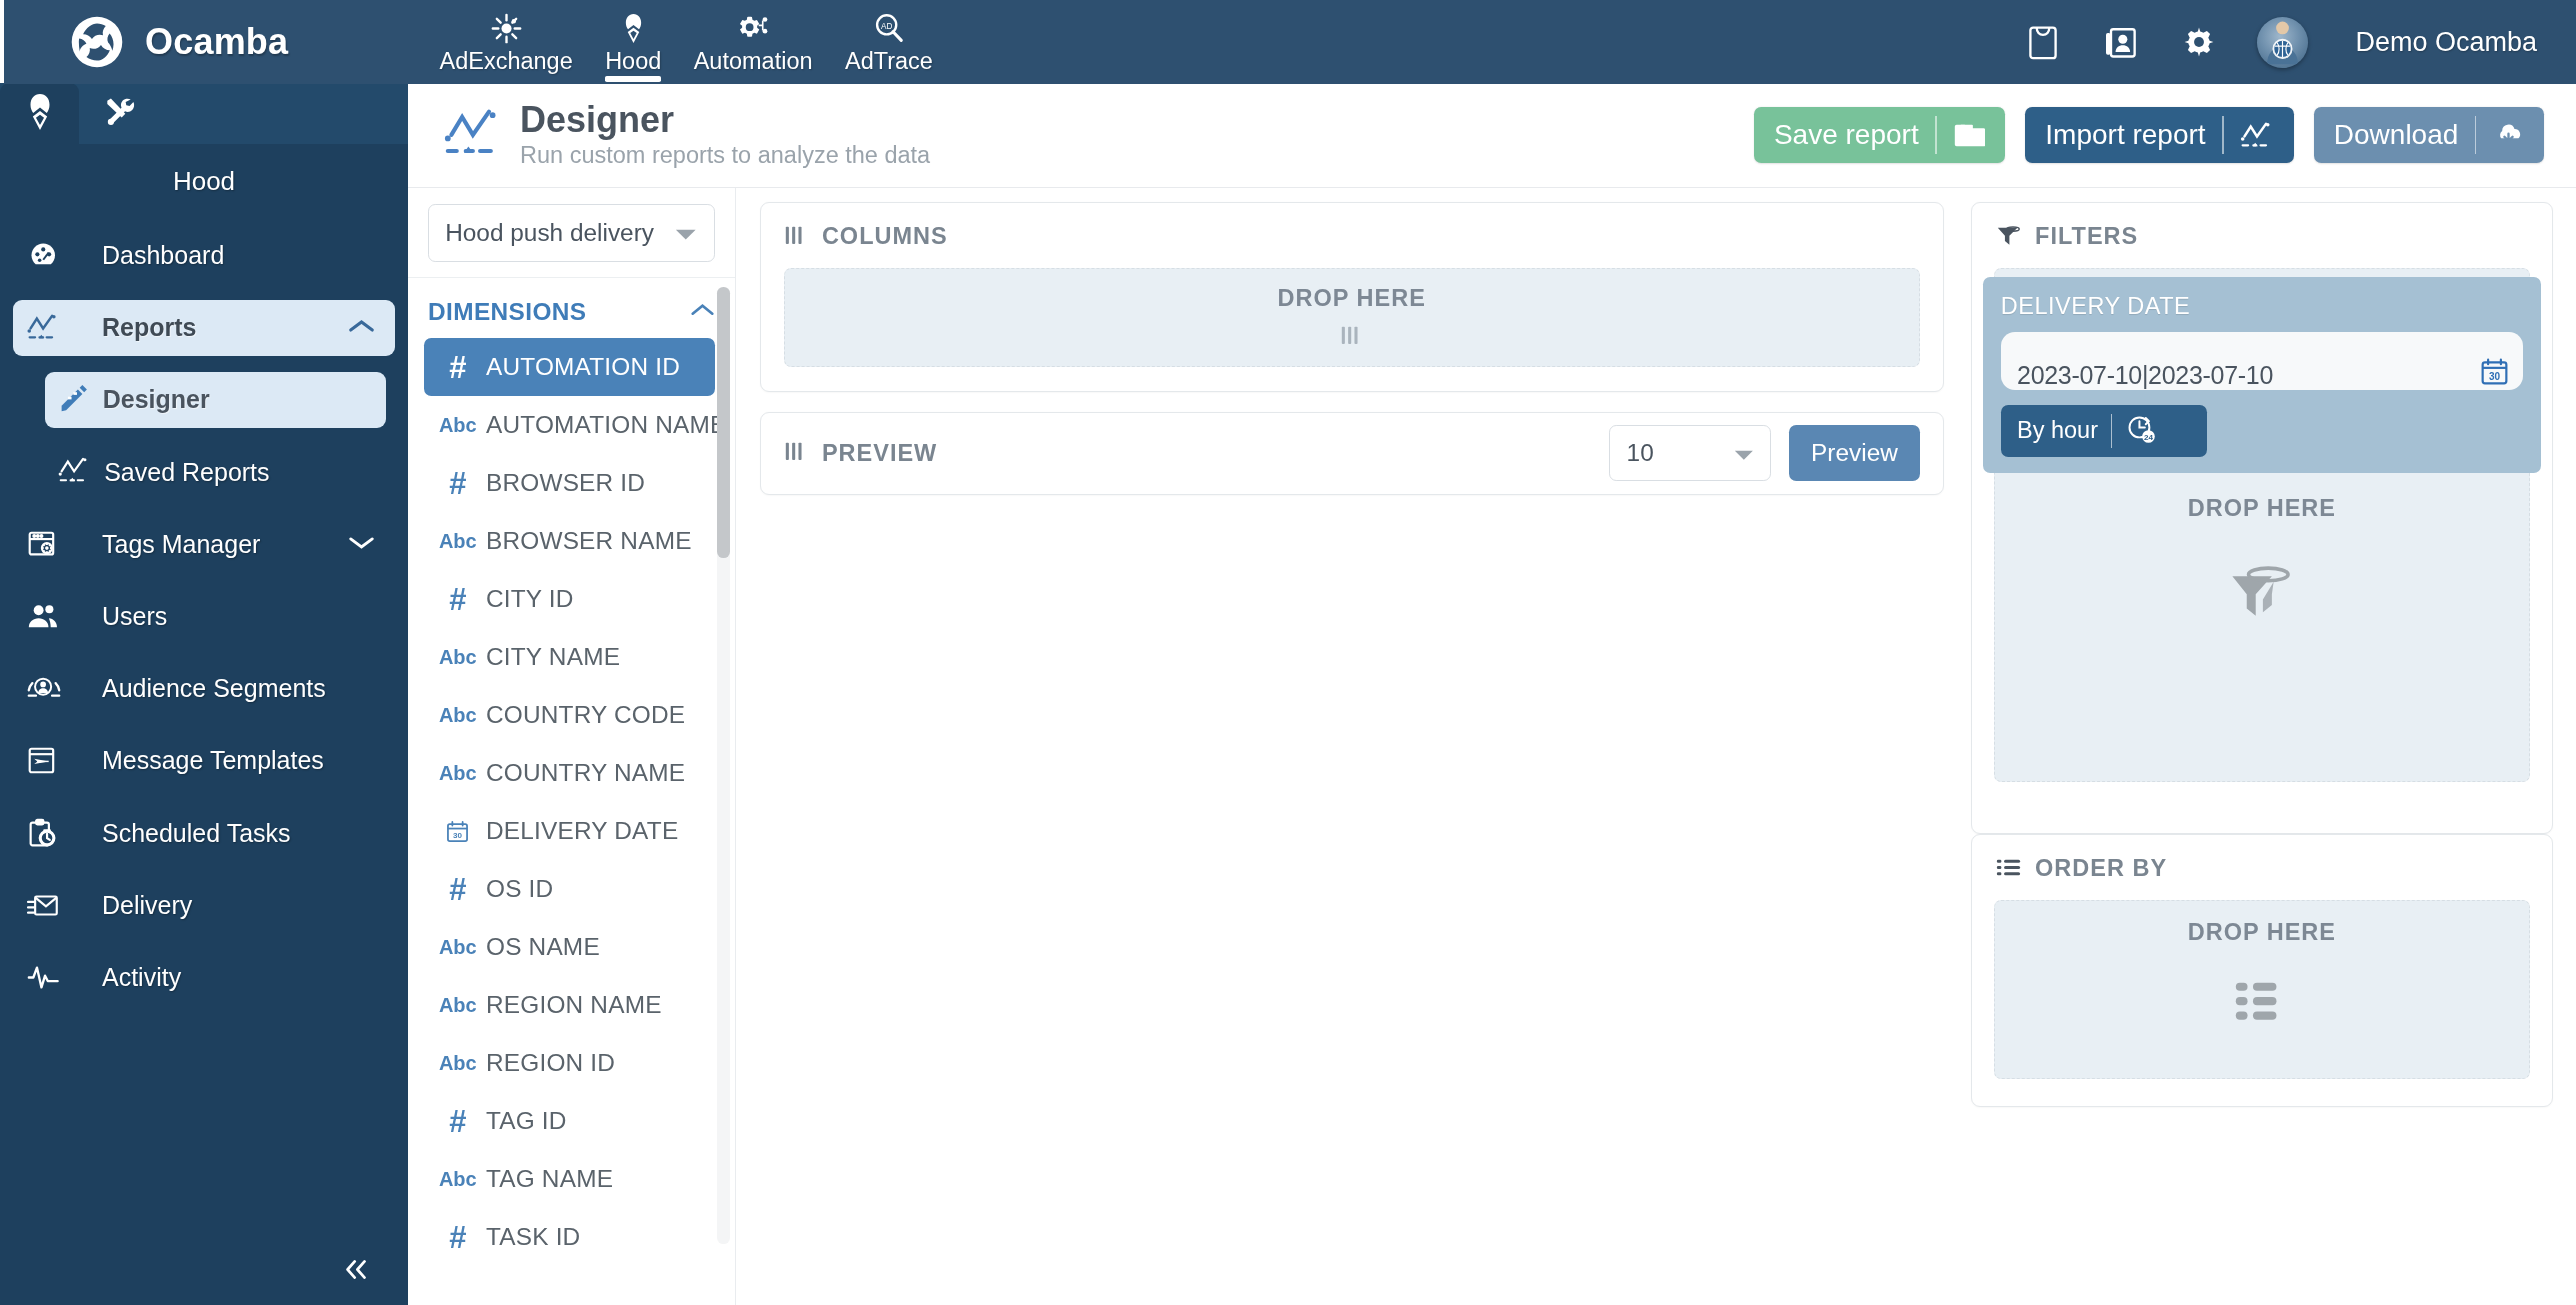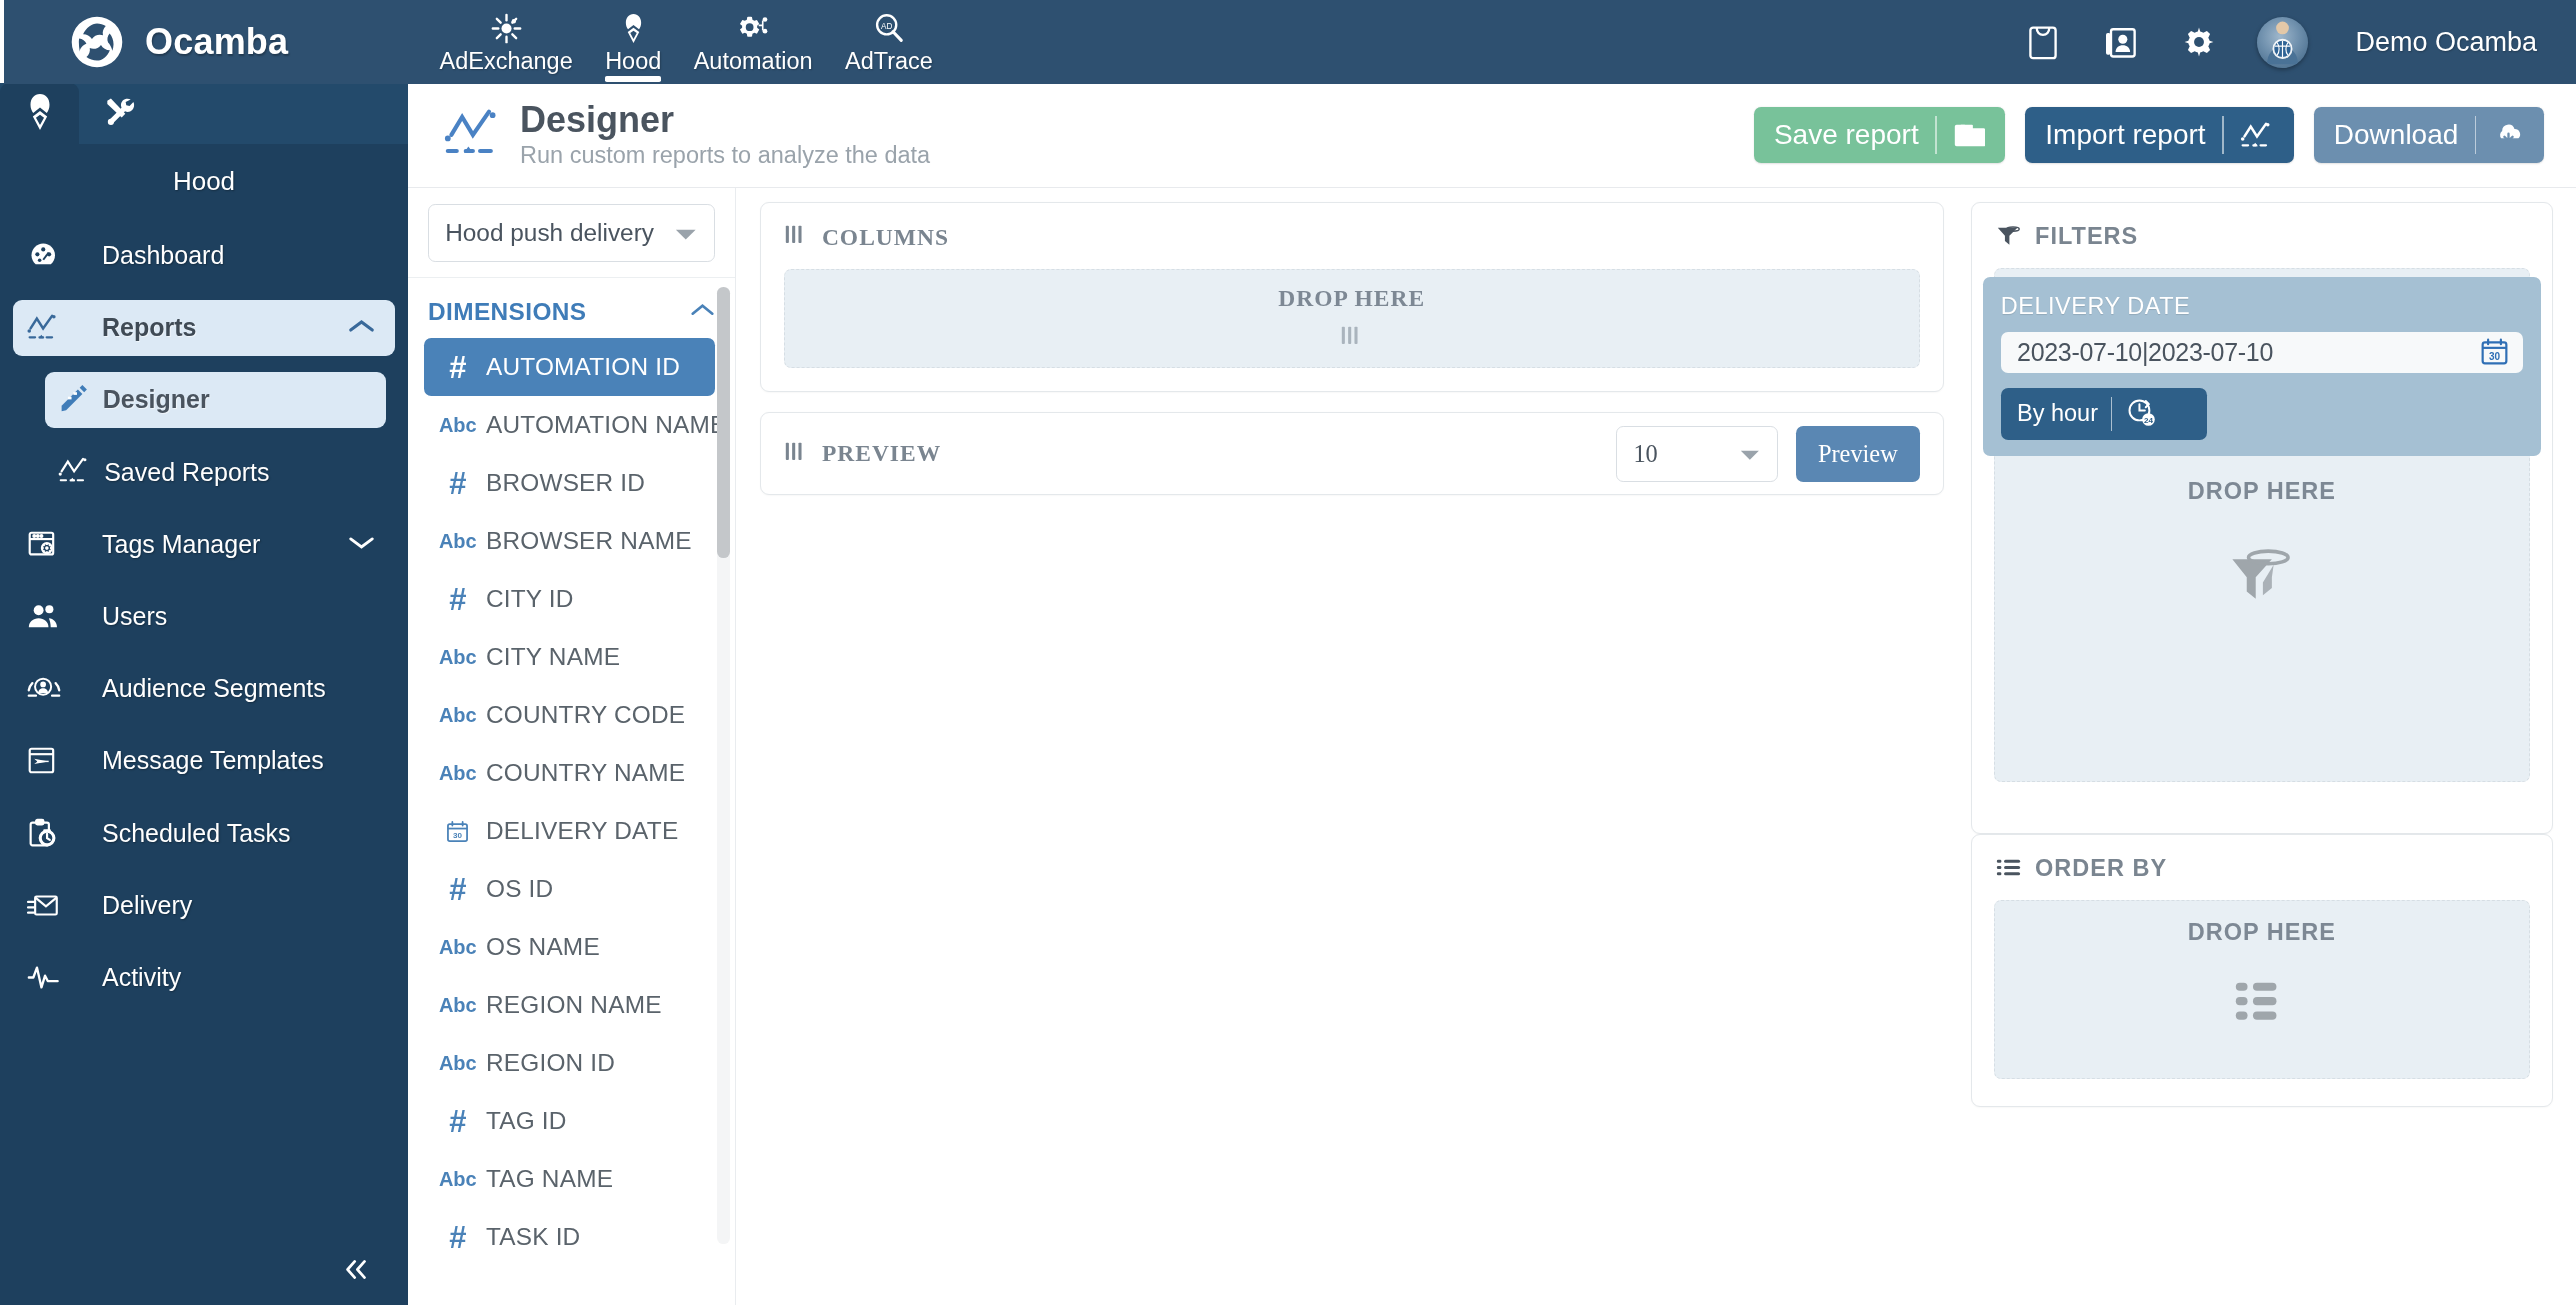--- a/index.html
+++ b/index.html
@@ -176,21 +176,21 @@
     position: absolute; top: 99px; right: 5.4px;
     width: 12.6px; height: 957px; background: #f4f5f6; border-radius: 6.3px;
     cursor: pointer;
   }
   .dimcol-scroll .thumb {
     position: absolute; top: 0; left: 0; width: 12.6px; height: 271px;
     background: #c4c7ca; border-radius: 6.3px;
   }
 
   
-  .centercol { flex: 1; padding: 14.4px 20px 0 23.5px; min-width: 0; font-family: Liberation Serif, serif; }
+  .centercol { flex: 1; padding: 14.4px 20px 0 23.5px; min-width: 0; }
   .card {
     background: #ffffff; border: 0.9px solid #e4e8eb; border-radius: 9px;
     box-shadow: 0 0.9px 1.8px rgba(0,0,0,.03);
   }
   .card-head { display: flex; align-items: center; padding: 20px 23.5px 9px 23.5px; }
   .card-head-lbl {
     font-size: 23.5px; font-weight: bold; color: #7a8590;
     letter-spacing: 1px; margin-left: 14.4px;
   }
   .dropzone {
@@ -225,22 +225,22 @@
   }
   .filter-chip {
     width: 558px; background: #a5c0d3; border-radius: 7.2px;
     padding: 16.2px 18px 16.2px 18px; margin: 7.2px 0 0 0;
   }
   .chip-title {
     color: #ffffff; font-size: 23.5px; letter-spacing: 0.5px; margin-bottom: 12.6px;
     text-shadow: 0 0.9px 0.9px rgba(0,0,0,.12);
   }
   .date-field {
-    background: #f7f9fa; border-radius: 7px; height: 41px;
-    display: flex; align-items: center; padding: 0 12.6px 0 16.2px;
+    background: #f7f9fa; border-radius: 14px; height: 58px;
+    display: flex; align-items: flex-end; padding: 0 12.6px 0 16.2px;
   }
   .date-text { font-size: 25px; color: #4a545f; letter-spacing: -0.3px; }
   .date-cal { margin-left: auto; }
   .byhour {
     margin-top: 14.4px; background: #2e5f88; border-radius: 7.2px;
     height: 52px; display: flex; align-items: center; padding: 0 12.6px 0 16.2px;
     width: 206px; cursor: pointer;
   }
   .byhour-lbl { color: #ffffff; font-size: 23.5px; }
   .byhour .sep2 { width: 1.8px; height: 34px; background: rgba(255,255,255,.6); margin: 0 12.6px; }

